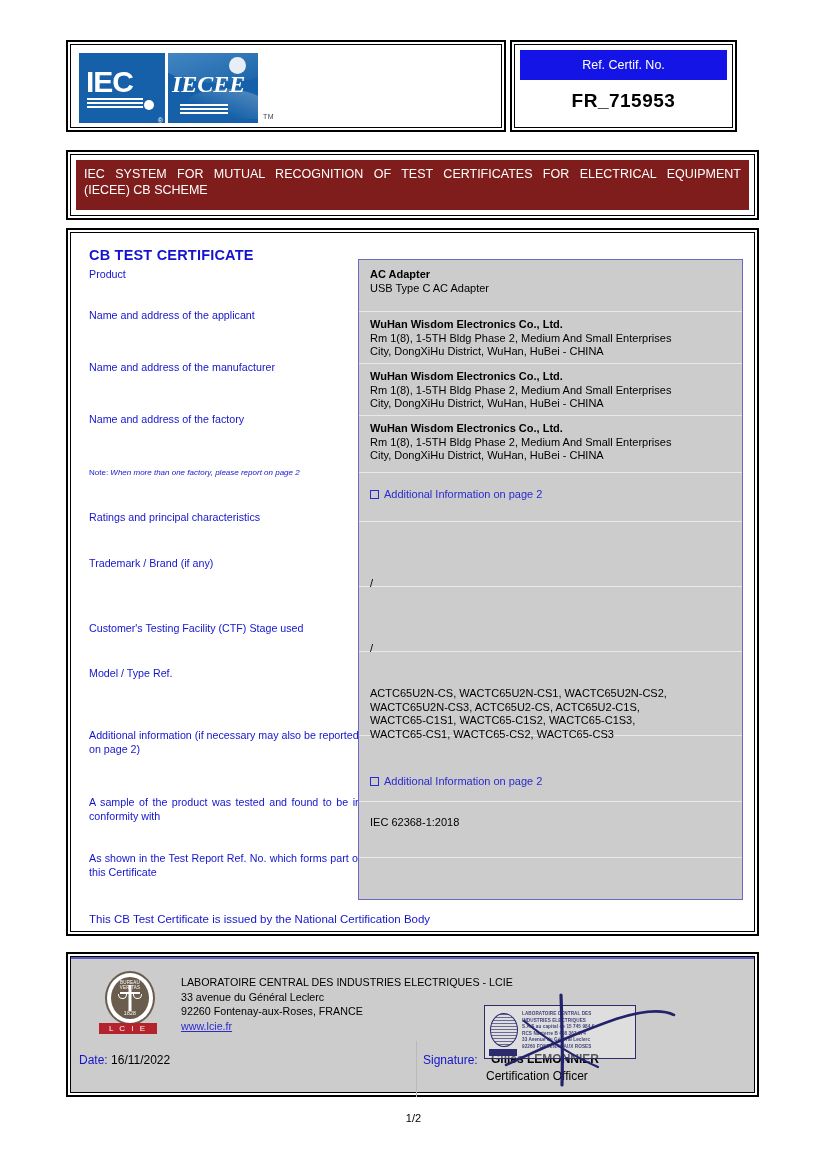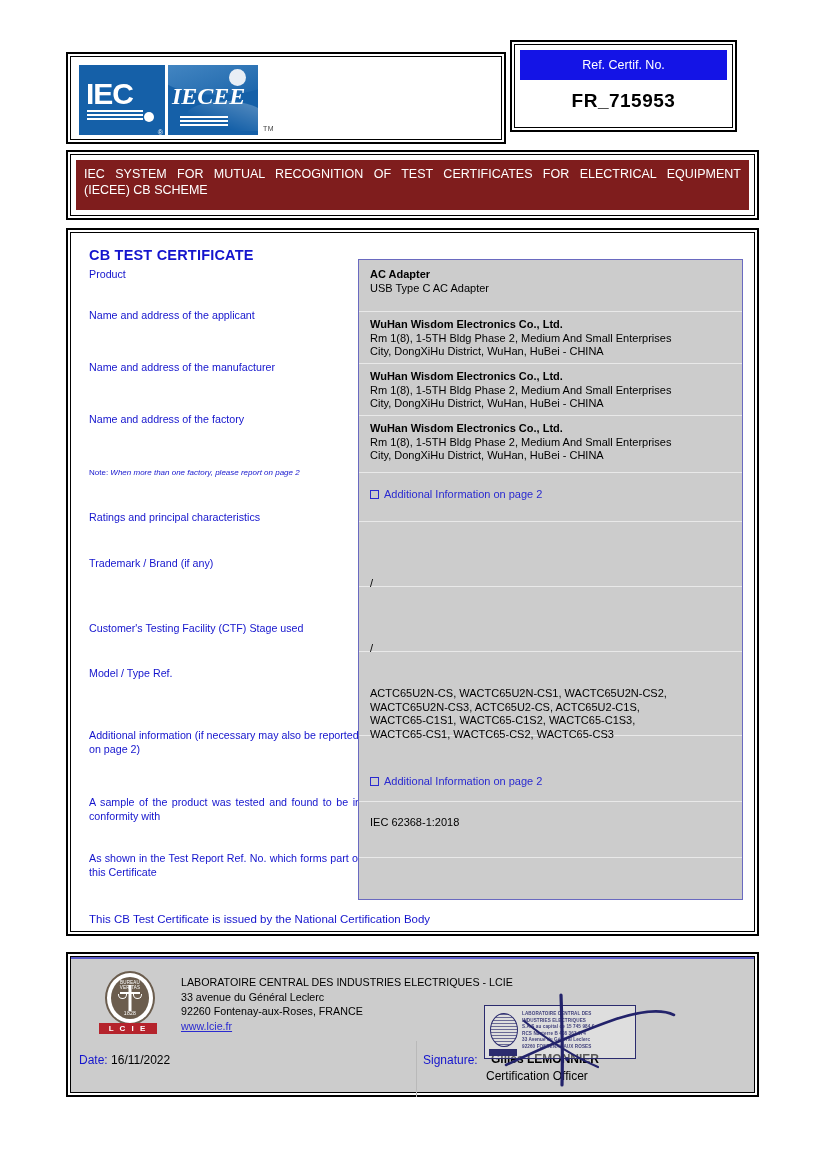--- a/index.html
+++ b/index.html
@@ -31,21 +31,21 @@
   }
   .frame-inner {
     position: absolute;
     left: 2px; top: 2px; right: 2px; bottom: 2px;
     border: 1px solid #000000;
     background: #ffffff;
     box-sizing: border-box;
   }
 
   
-  #header-logo-box { left: 66px; top: 40px; width: 440px; height: 92px; margin-top: 12px; }
+  #header-logo-box { left: 66px; top: 40px; width: 440px; height: 92px; }
   #header-ref-box  { left: 510px; top: 40px; width: 227px; height: 92px; }
 
   .logo-wrap {
     position: absolute;
     left: 8px; top: 8px;
     width: 180px; height: 70px;
     display: flex;
     gap: 3px;
   }
   .logo-iec, .logo-iecee {
@@ -323,21 +323,21 @@
     font-size: 4.5px;
     letter-spacing: .2px;
   }
   .lcie-bar {
     position: absolute;
     left: 0; top: 52px;
     width: 58px; height: 11px;
     background: #b5232c;
     color: #ffffff;
     font-size: 8px;
-    font-weight: bold;
+    font-weight: normal;
     letter-spacing: 2px;
     display: flex;
     align-items: center;
     justify-content: center;
   }
 
   .lab-name {
     position: absolute;
     left: 110px; top: 18px;
     color: #000000;
@@ -623,14 +623,15 @@
       <svg class="sig-ink" viewBox="0 0 215 95">
         <path d="M95,2 C96,30 97,58 96,92" stroke="#23236b" stroke-width="3.2" fill="none" stroke-linecap="round"></path>
         <path d="M40,72 C70,58 110,40 150,26 C175,18 196,16 208,22" stroke="#23236b" stroke-width="2.6" fill="none" stroke-linecap="round"></path>
         <path d="M58,28 C78,44 104,62 132,74" stroke="#23236b" stroke-width="2.2" fill="none" stroke-linecap="round"></path>
         <circle cx="101" cy="66" r="1.9" fill="#23236b"></circle>
       </svg>
 
     </div>
   </div>
 
+  <div class="page-num">1/2</div>
 
 </div>
 
 </body></html>

